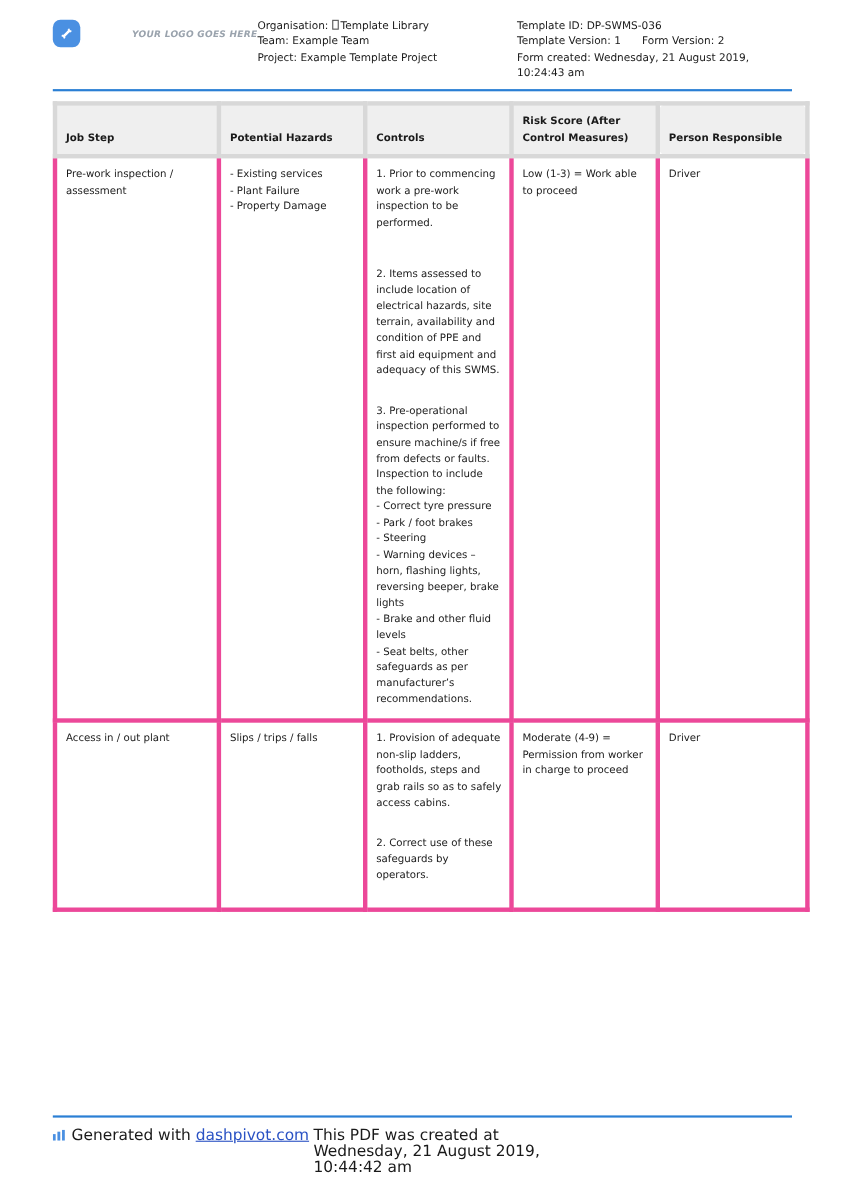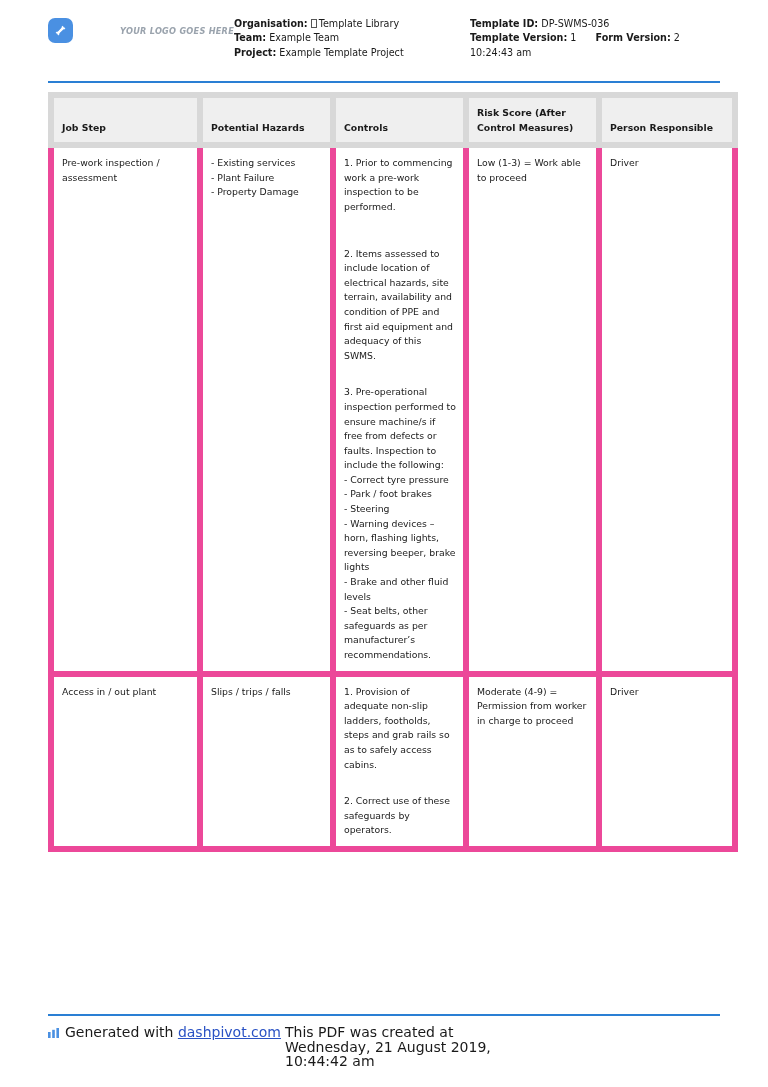--- a/index.html
+++ b/index.html
@@ -64,21 +64,21 @@
     font-size: 9.6px;
     line-height: 14.4px;
     padding-top: 1px;
   }
   .meta-block {
     flex: 1;
     font-size: 9.6px;
     line-height: 14.4px;
     padding-top: 1px;
   }
-  .lbl { font-weight: bold; }
+  .lbl { font-weight: normal; }
   .meta-row { white-space: nowrap; }
   .meta-row.wrap { white-space: normal; }
   .gap-inline { display: inline-block; width: 13px; }
   .tofu {
     display: inline-block;
     width: 6px;
     height: 9px;
     border: 1px solid #555;
     vertical-align: -1px;
     margin-right: 2px;
@@ -99,21 +99,21 @@
     left: 48px;
     top: 92px;
     width: 672px;
   }
   table.swms {
     width: 672px;
     border-collapse: collapse;
     table-layout: fixed;
   }
   table.swms th, table.swms td {
-    border: 6px solid #ec4899;
+    border: 4px solid #ec4899;
     vertical-align: top;
     text-align: left;
     padding: 8px 7px 8px 8px;
     font-size: 9.3px;
     line-height: 14.6px;
     font-weight: normal;
   }
   table.swms thead th {
     background: #efefef;
     font-weight: bold;
@@ -199,20 +199,24 @@
       <div class="meta-row">
         <span class="lbl">Template ID:</span>
         <span>DP-SWMS-036</span>
       </div>
       <div class="meta-row">
         <span class="lbl">Template Version:</span>
         <span>1</span>
         <span class="gap-inline"></span>
         <span class="lbl">Form Version:</span>
         <span>2</span>
+      </div>
+      <div class="meta-row wrap">
+        <span class="lbl">Form created:</span>
+        <span>Wednesday, 21 August 2019,</span>
       </div>
       <div class="meta-row">
         <span>10:24:43 am</span>
       </div>
     </div>
   </div>
 
   <div class="header-rule"></div>
 
   <div class="table-wrap">

